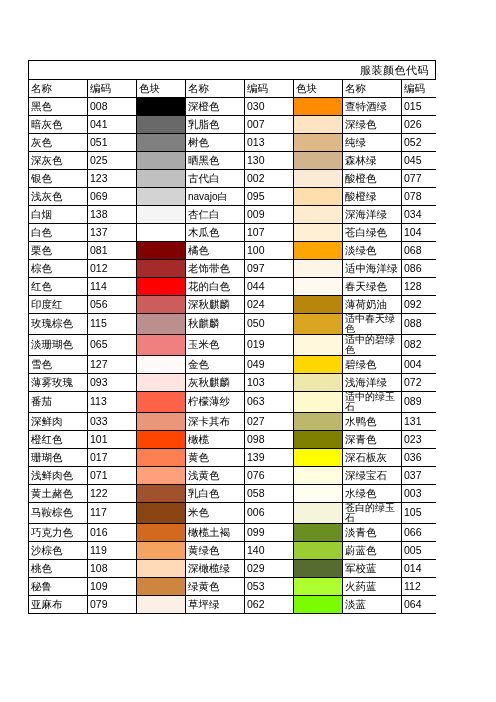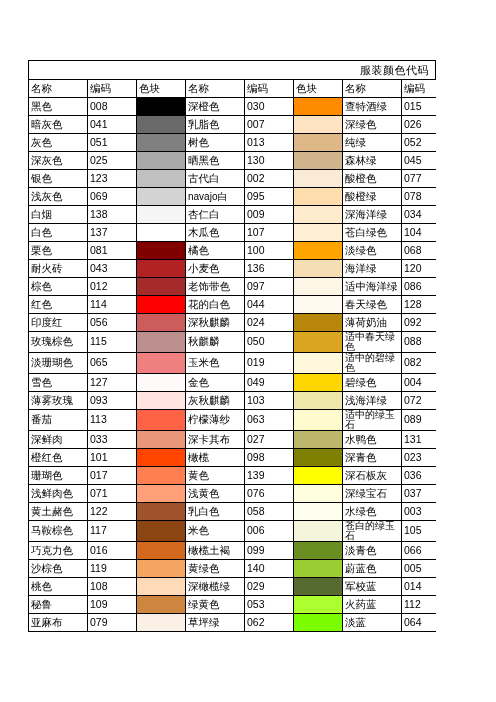--- a/index.html
+++ b/index.html
@@ -167,30 +167,20 @@
             <td class="name">栗色</td>
             <td class="code">081</td>
             <td class="swatch" style="background: rgb(128, 0, 0);"></td>
             <td class="name">橘色</td>
             <td class="code">100</td>
             <td class="swatch" style="background: rgb(255, 165, 0);"></td>
             <td class="name">淡绿色</td>
             <td class="code">068</td>
           </tr>
           <tr>
-            <td class="name">耐火砖</td>
-            <td class="code">043</td>
-            <td class="swatch" style="background: rgb(178, 34, 34);"></td>
-            <td class="name">小麦色</td>
-            <td class="code">136</td>
-            <td class="swatch" style="background: rgb(245, 222, 179);"></td>
-            <td class="name">海洋绿</td>
-            <td class="code">120</td>
-          </tr>
-          <tr>
             <td class="name">棕色</td>
             <td class="code">012</td>
             <td class="swatch" style="background: rgb(165, 42, 42);"></td>
             <td class="name">老饰带色</td>
             <td class="code">097</td>
             <td class="swatch" style="background: rgb(253, 245, 230);"></td>
             <td class="name">适中海洋绿</td>
             <td class="code">086</td>
           </tr>
           <tr>

